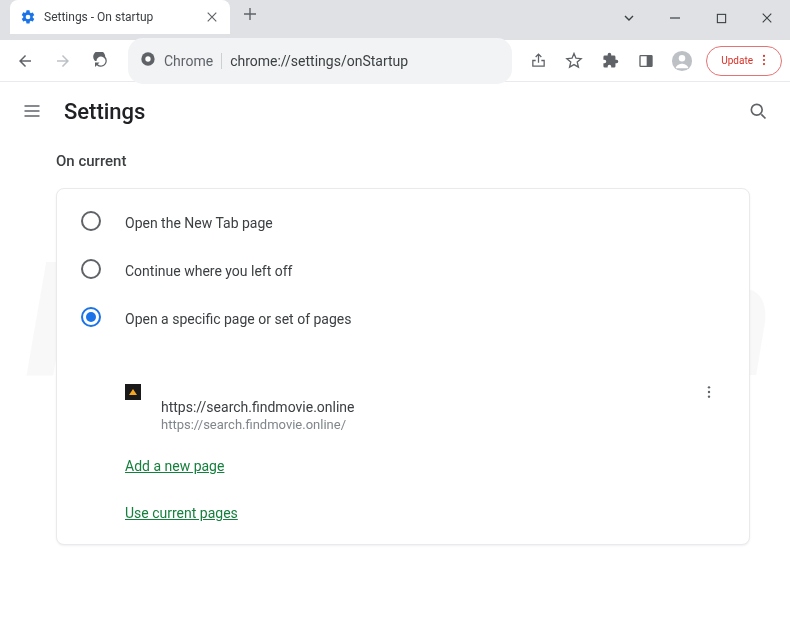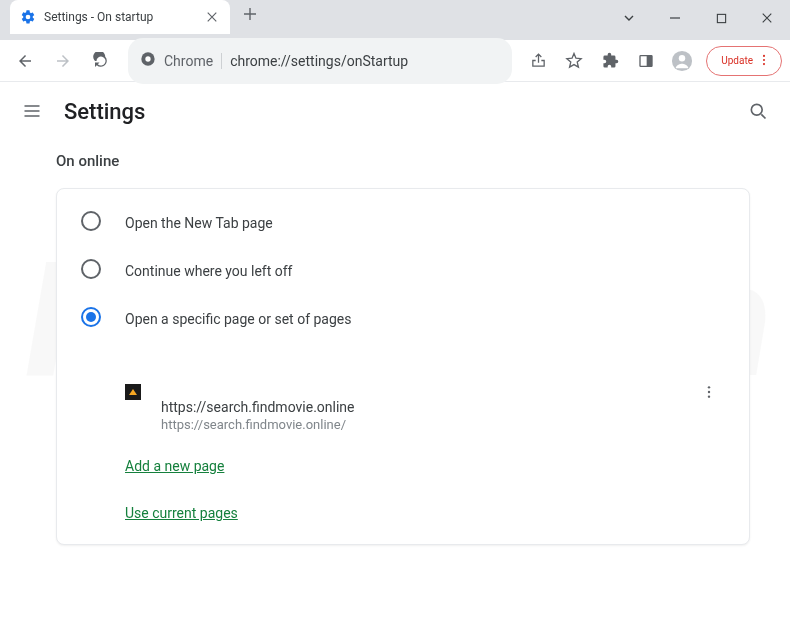--- a/index.html
+++ b/index.html
@@ -183,21 +183,21 @@
   <div class="settings-title">Settings</div>
   <div class="header-search">
     <svg width="20" height="20" viewBox="0 0 24 24" fill="none" stroke="currentColor" stroke-width="2">
         <circle cx="10.5" cy="10.5" r="6.5"></circle>
         <path d="M16 16l5 5"></path>
       </svg>
   </div>
 </div>
 
 <div class="main">
-  <div class="section-title">On online</div>
+  <div class="section-title">On current</div>
   <div class="card">
 
     <div class="radio-row">
       <div class="radio"></div>
       <div class="radio-label">Open the New Tab page</div>
     </div>
 
     <div class="radio-row">
       <div class="radio"></div>
       <div class="radio-label">Continue where you left off</div>

